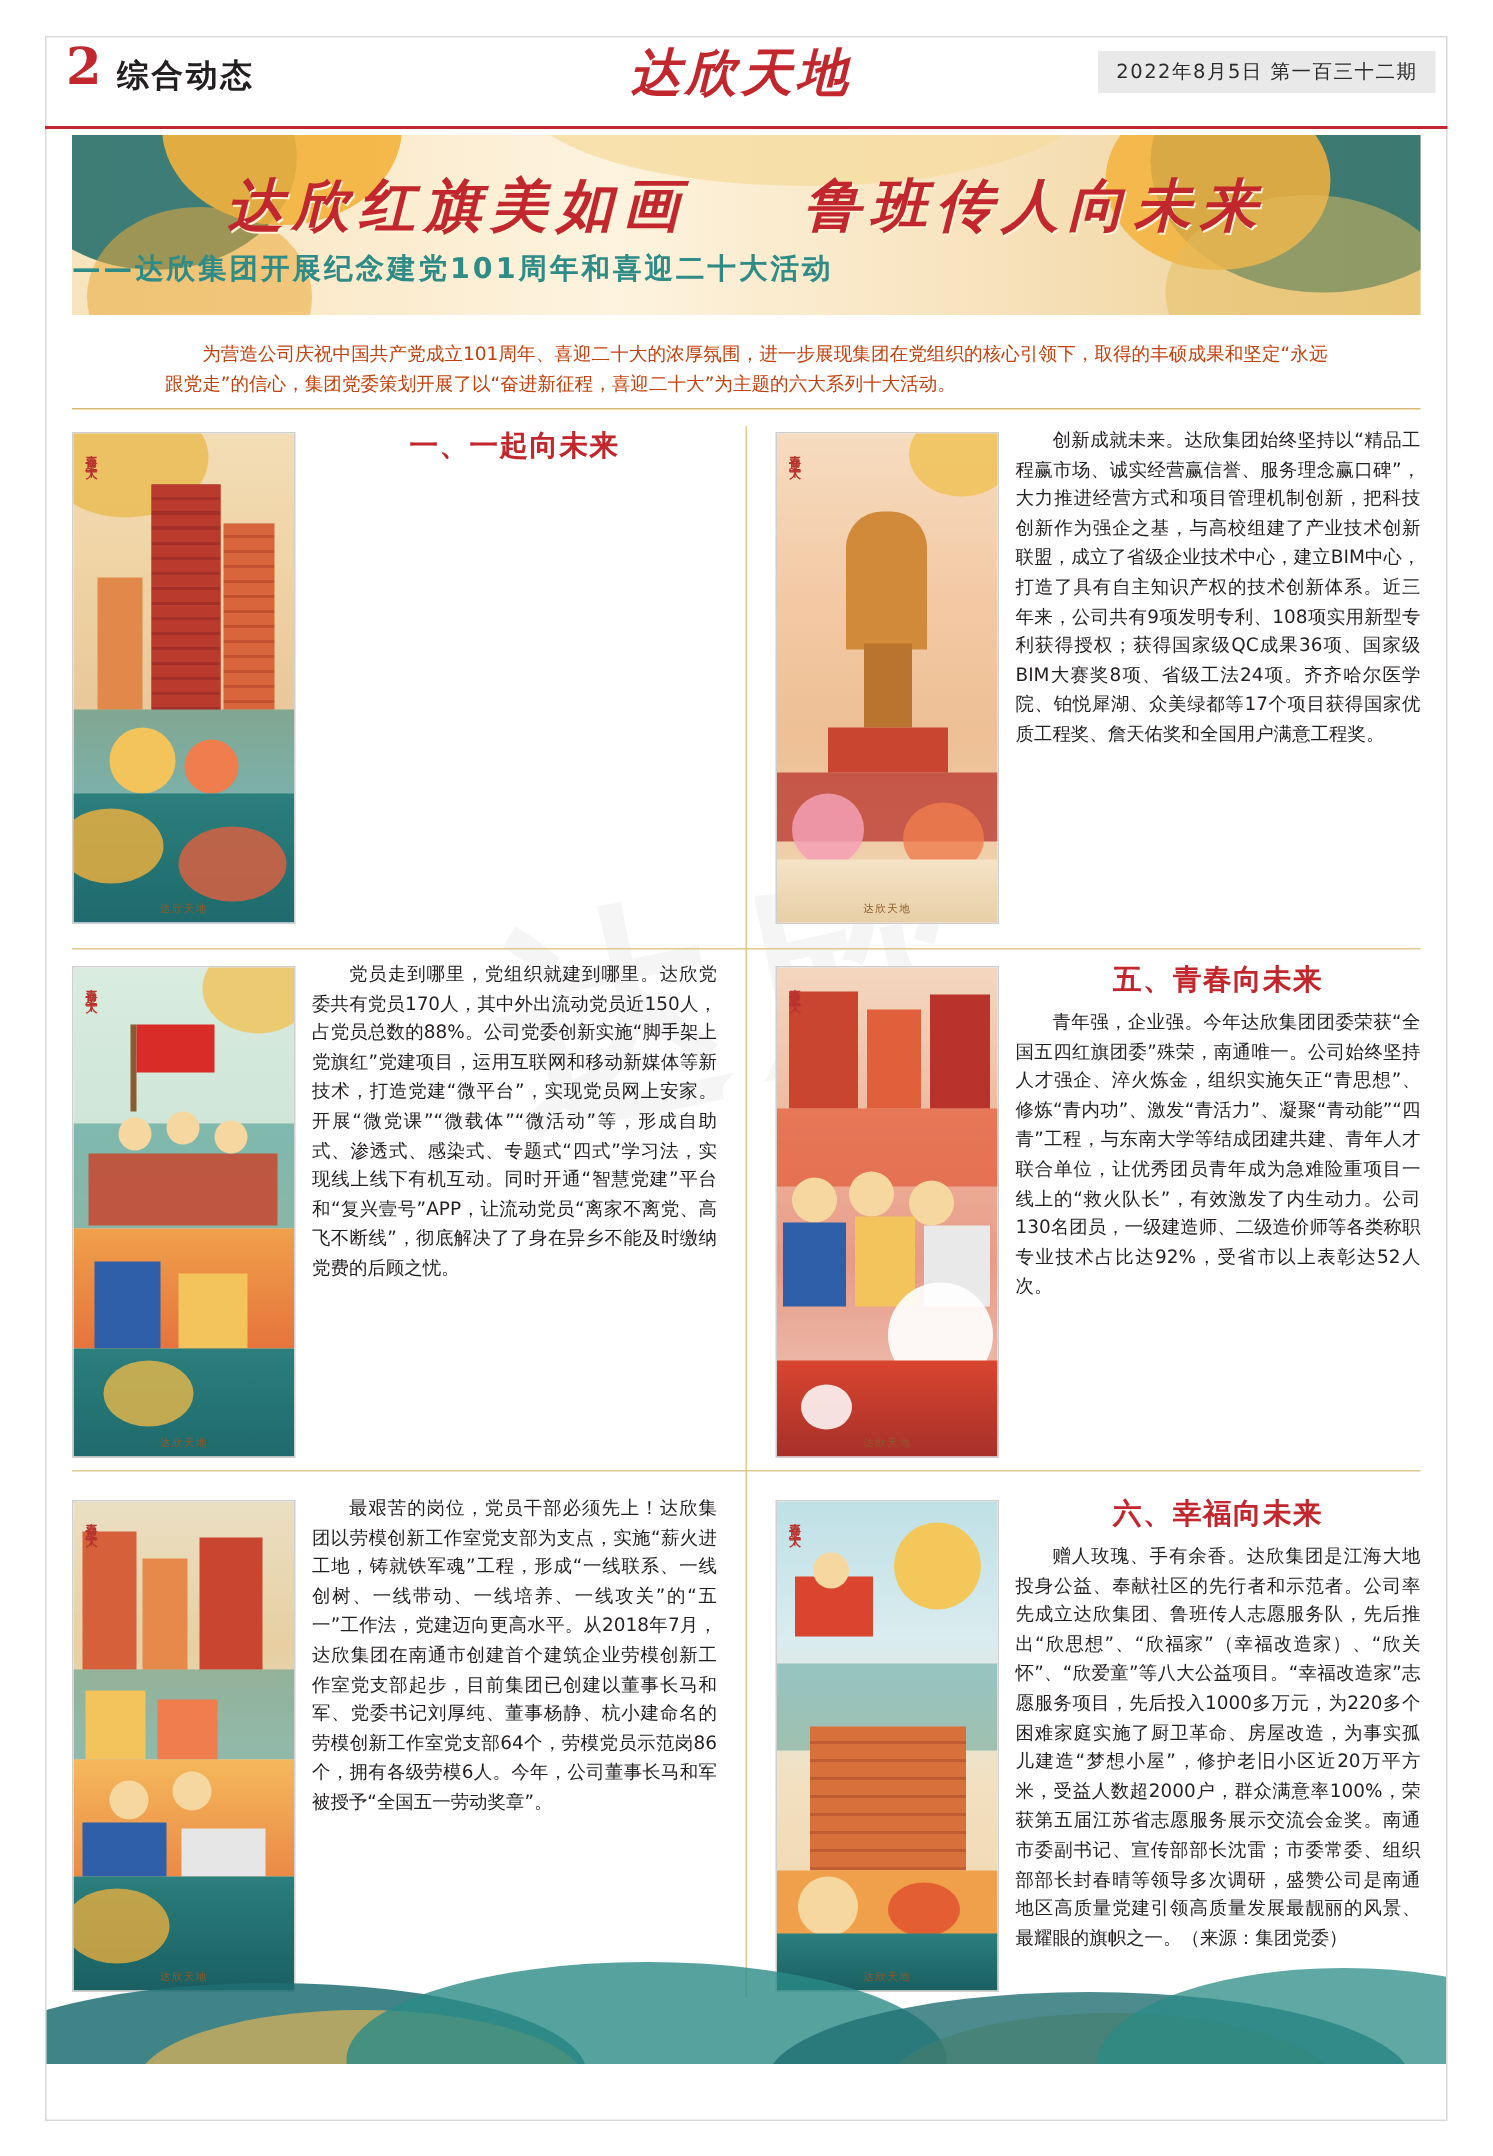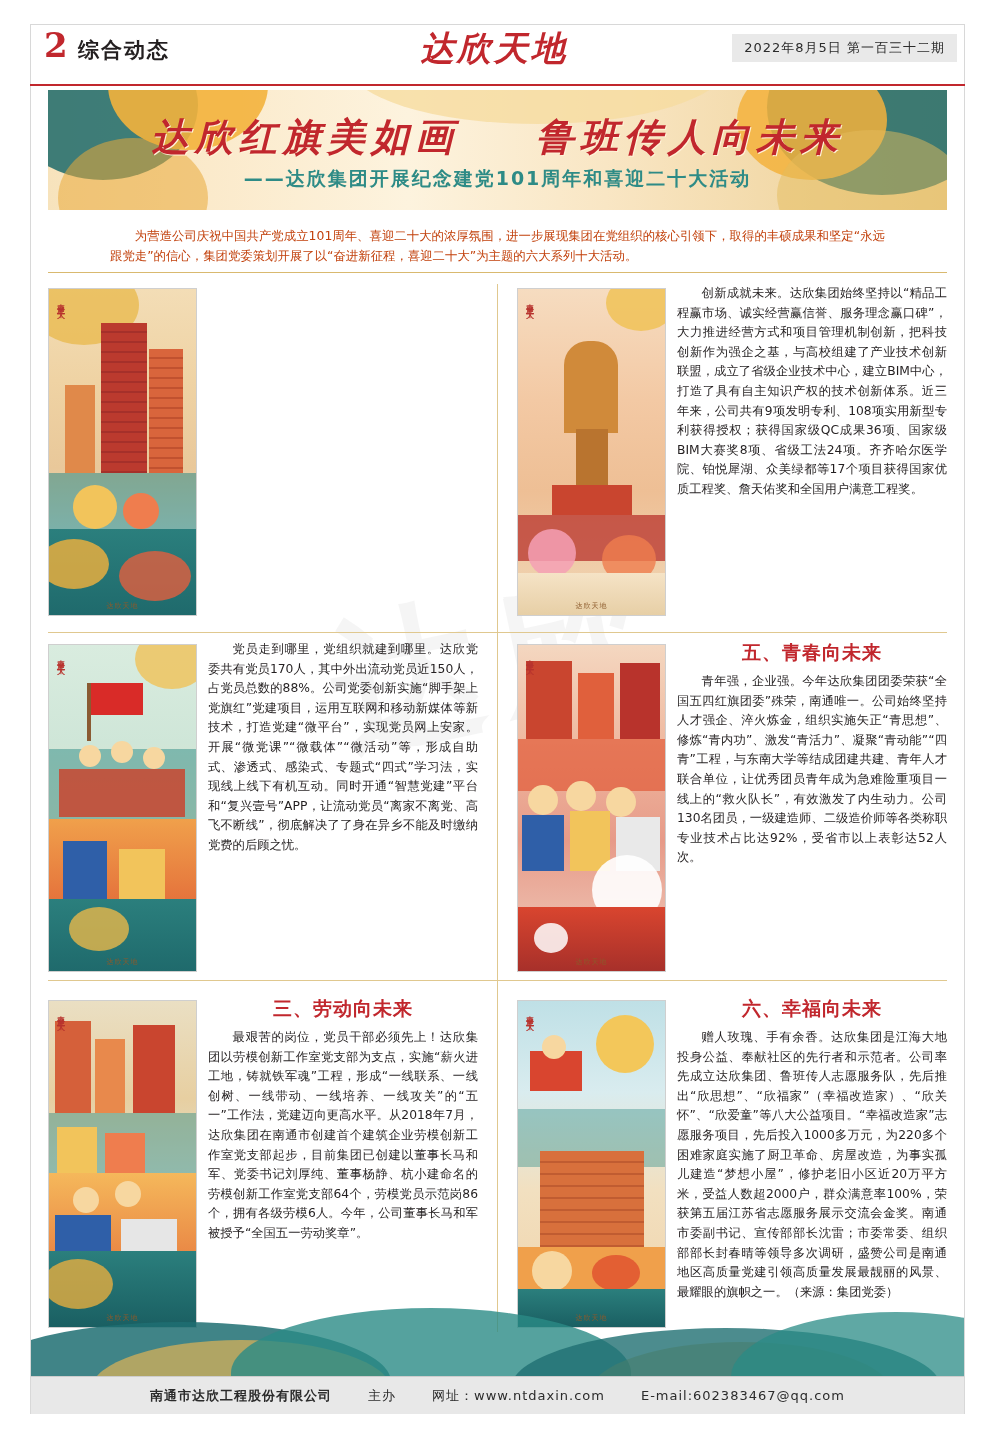--- a/index.html
+++ b/index.html
@@ -65,21 +65,21 @@
   .b7{left:300px;top:-86px;width:380px;height:120px;background:#f6dca0;opacity:.8;border-radius:50%;}
   .headline{
     position:absolute;left:0;top:22px;width:899px;text-align:center;
     font-size:38px;font-weight:bold;color:#c1272d;
     font-family:"DejaVu Serif","Liberation Serif",serif;
     letter-spacing:6px;font-style:italic;
     text-shadow:1px 1px 0 #fff3d8;
     white-space:pre;
   }
   .subheadline{
-    position:absolute;left:0;top:76px;width:899px;text-align:center;
+    position:absolute;left:0;top:76px;width:899px;
     font-size:19px;font-weight:bold;color:#2e8b86;
     letter-spacing:2px;
   }
   
   .lead{
     position:absolute;left:110px;top:226px;width:775px;
     font-size:12.4px;line-height:20px;color:#c2410c;
     text-align:justify;text-indent:0;
   }
   .lead p{margin:0;}
@@ -216,20 +216,21 @@
           <div class="o" style="left:74px;top:204px;width:36px;height:36px;background:#ef7d4e;"></div>
           <div class="r" style="left:0;top:240px;width:147px;height:86px;background:linear-gradient(180deg,#2b7f7d 0%,#1f6a6c 100%);"></div>
           <div class="o" style="left:-10px;top:250px;width:70px;height:50px;background:#f3b23c;opacity:.8;"></div>
           <div class="o" style="left:70px;top:262px;width:72px;height:50px;background:#e25f3f;opacity:.8;"></div>
           <div class="lbl">喜迎
 二十大</div>
           <div class="foot">达欣天地</div>
         </div>
       </div>
       <div class="body">
+        <h3>一、一起向未来</h3>
       </div>
     </div>
 
     <div class="cell" style="left:0;top:356px;">
       <div class="thumb">
         <div class="ill">
           <div class="sky" style="background:linear-gradient(180deg,#d9ecdf 0%,#cfe6d8 30%,#e9e0c2 60%,#f2dfb8 100%);"></div>
           <div class="o" style="left:86px;top:-16px;width:74px;height:60px;background:#f0c257;opacity:.8;"></div>
           <div class="r" style="left:38px;top:38px;width:4px;height:58px;background:#8a5a32;"></div>
           <div class="r" style="left:42px;top:38px;width:52px;height:32px;background:#d92b28;"></div>
@@ -269,21 +270,20 @@
           <div class="r" style="left:6px;top:214px;width:56px;height:36px;background:#2f5fa8;"></div>
           <div class="r" style="left:72px;top:218px;width:56px;height:32px;background:#e6e6e6;"></div>
           <div class="r" style="left:0;top:250px;width:147px;height:76px;background:linear-gradient(180deg,#2b7f7d 0%,#1a5f62 100%);"></div>
           <div class="o" style="left:-6px;top:258px;width:70px;height:50px;background:#f3b23c;opacity:.75;"></div>
           <div class="lbl">喜迎
 二十大</div>
           <div class="foot">达欣天地</div>
         </div>
       </div>
       <div class="body">
-        <h3>三、劳动向未来</h3>
         <p>最艰苦的岗位，党员干部必须先上！达欣集团以劳模创新工作室党支部为支点，实施“薪火进工地，铸就铁军魂”工程，形成“一线联系、一线创树、一线带动、一线培养、一线攻关”的“五一”工作法，党建迈向更高水平。从2018年7月，达欣集团在南通市创建首个建筑企业劳模创新工作室党支部起步，目前集团已创建以董事长马和军、党委书记刘厚纯、董事杨静、杭小建命名的劳模创新工作室党支部64个，劳模党员示范岗86个，拥有各级劳模6人。今年，公司董事长马和军被授予“全国五一劳动奖章”。</p>
       </div>
     </div>
 
     <div class="cell" style="left:469px;top:0;">
       <div class="thumb">
         <div class="ill">
           <div class="sky" style="background:linear-gradient(180deg,#f6dcc0 0%,#f3c9a4 34%,#eebf95 62%,#f0d7b6 100%);"></div>
           <div class="o" style="left:88px;top:-14px;width:70px;height:56px;background:#f0c257;opacity:.85;"></div>
           <div class="r" style="left:46px;top:52px;width:54px;height:92px;background:#d08a3a;border-radius:24px 24px 0 0;"></div>
@@ -358,21 +358,13 @@
 
   <div class="wave">
     <div class="wv w1"></div>
     <div class="wv w5"></div>
     <div class="wv w2"></div>
     <div class="wv w6"></div>
     <div class="wv w3"></div>
     <div class="wv w4"></div>
   </div>
 
-  <div class="footer">
-    <div class="footer-inner">
-      <span class="bold">南通市达欣工程股份有限公司</span>
-      <span>主办</span>
-      <span>网址：www.ntdaxin.com</span>
-      <span>E-mail:602383467@qq.com</span>
-    </div>
-  </div>
 </div>
 
 </body></html>

